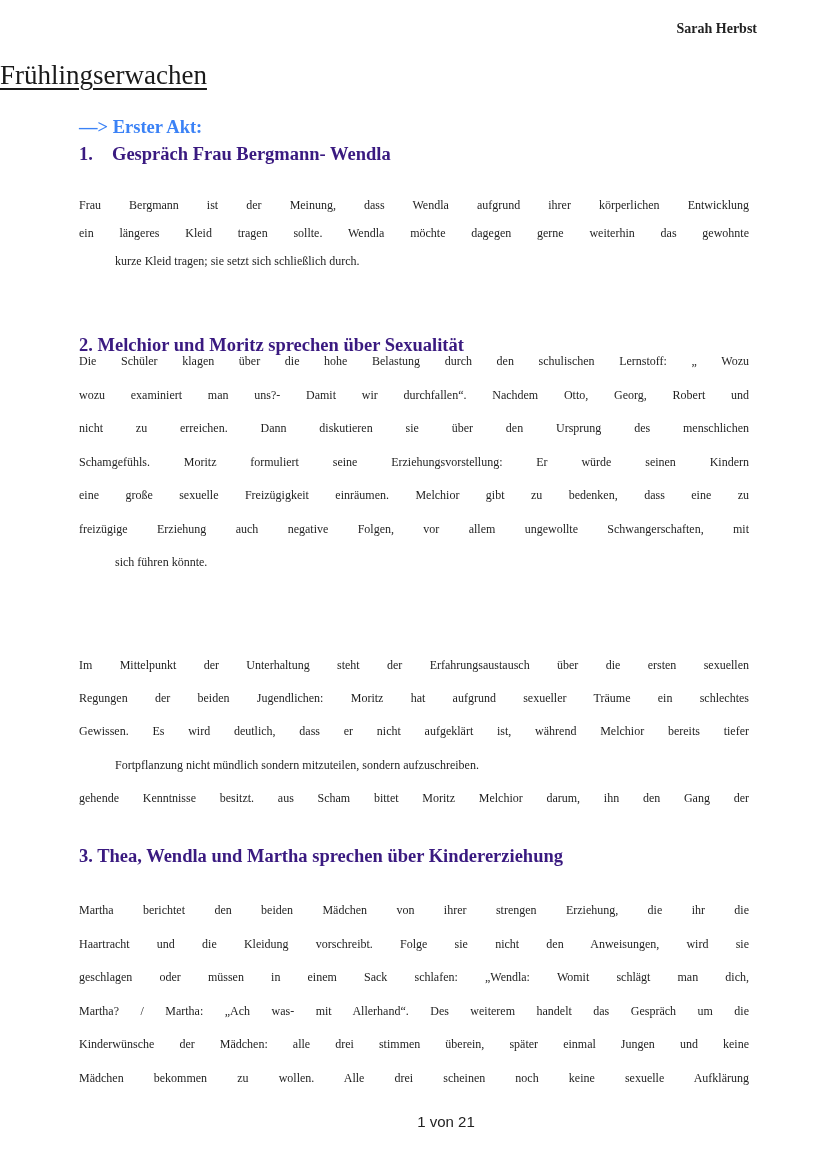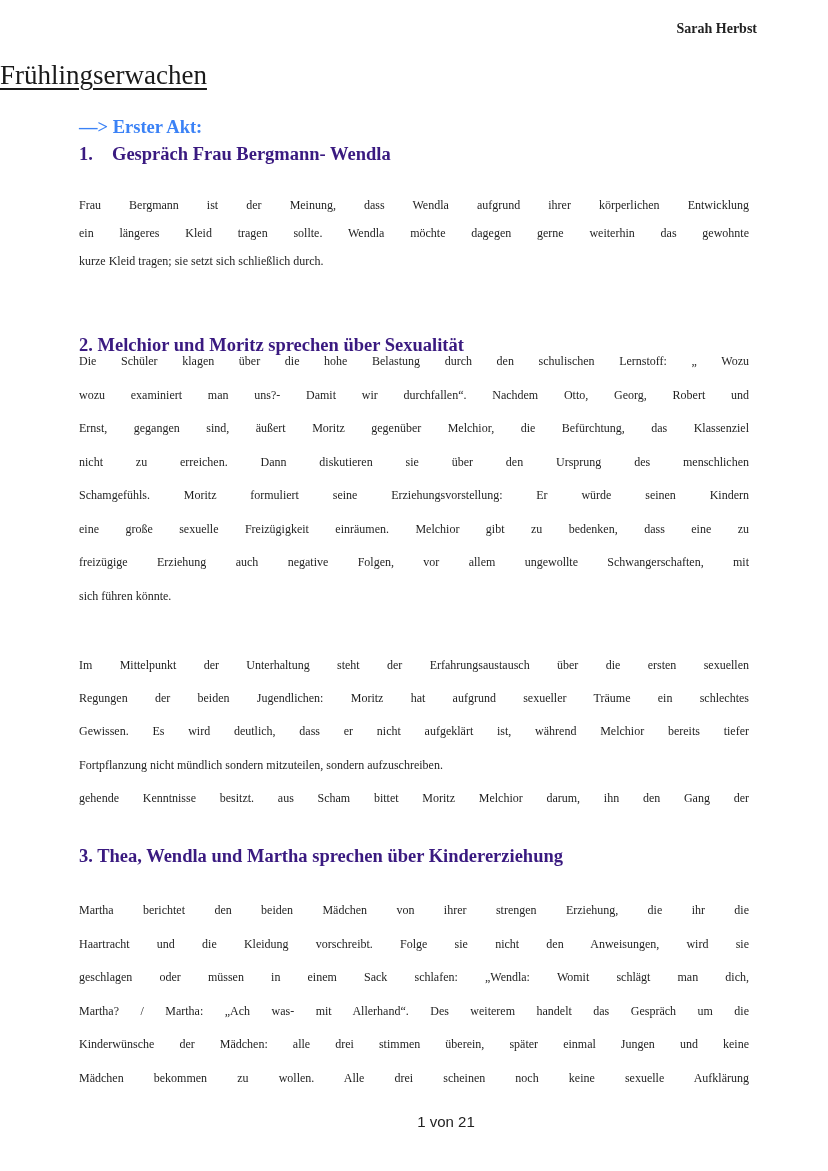--- a/index.html
+++ b/index.html
@@ -58,20 +58,21 @@
     color: #1e1e1e;
   }
   .para .ln {
     display: block;
     text-align: justify;
     text-align-last: justify;
     white-space: nowrap;
   }
   .para .ln.last {
     text-align-last: left;
+    margin-left: 36px;
   }
   .p1 { top: 191px; line-height: 28px; }
   .p2 { top: 345px; line-height: 33.5px; }
   .p3 { top: 649px; line-height: 33.2px; }
   .p4 { top: 894px; line-height: 33.5px; }
 
   .page-number {
     position: absolute;
     top: 1113px;
     left: 0;
@@ -102,21 +103,20 @@
     <span class="ln">Frau Bergmann ist der Meinung, dass Wendla aufgrund ihrer körperlichen Entwicklung</span>
     <span class="ln">ein längeres Kleid tragen sollte. Wendla möchte dagegen gerne weiterhin das gewohnte</span>
     <span class="ln last">kurze Kleid tragen; sie setzt sich schließlich durch.</span>
   </div>
 
   <div class="heading h2" style="color: rgb(58, 26, 128);">2. Melchior und Moritz sprechen über Sexualität</div>
 
   <div class="para p2">
     <span class="ln">Die Schüler klagen über die hohe Belastung durch den schulischen Lernstoff: „ Wozu</span>
     <span class="ln">wozu examiniert man uns?- Damit wir durchfallen“. Nachdem Otto, Georg, Robert und</span>
-    <span class="ln">Ernst, gegangen sind, äußert Moritz gegenüber Melchior, die Befürchtung, das Klassenziel</span>
     <span class="ln">nicht zu erreichen. Dann diskutieren sie über den Ursprung des menschlichen</span>
     <span class="ln">Schamgefühls. Moritz formuliert seine Erziehungsvorstellung: Er würde seinen Kindern</span>
     <span class="ln">eine große sexuelle Freizügigkeit einräumen. Melchior gibt zu bedenken, dass eine zu</span>
     <span class="ln">freizügige Erziehung auch negative Folgen, vor allem ungewollte Schwangerschaften, mit</span>
     <span class="ln last">sich führen könnte.</span>
   </div>
 
   <div class="para p3">
     <span class="ln">Im Mittelpunkt der Unterhaltung steht der Erfahrungsaustausch über die ersten sexuellen</span>
     <span class="ln">Regungen der beiden Jugendlichen: Moritz hat aufgrund sexueller Träume ein schlechtes</span>

